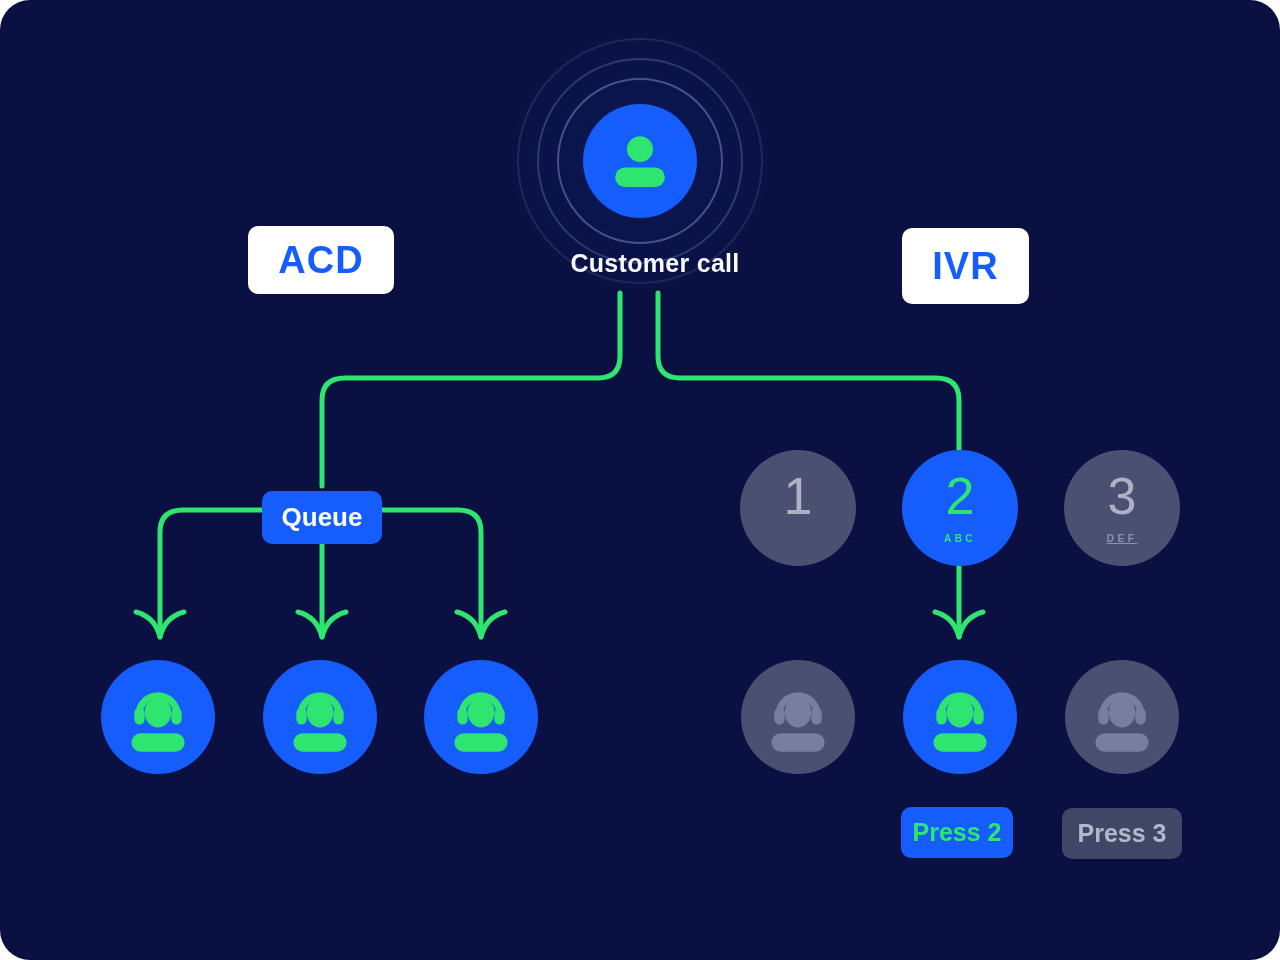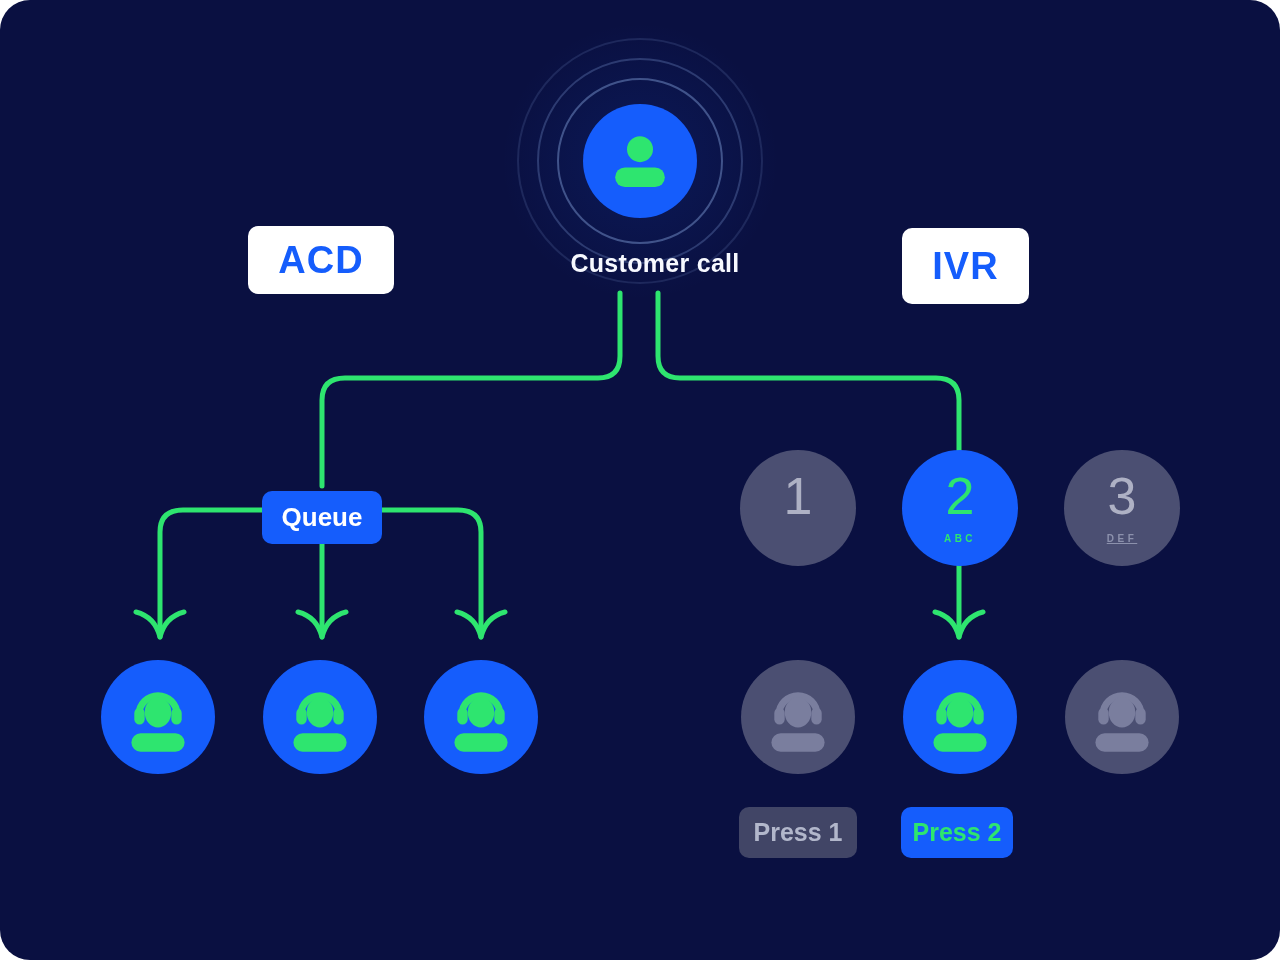--- a/index.html
+++ b/index.html
@@ -170,16 +170,16 @@
   <div class="agent dim b3">
     <svg width="74" height="74" viewBox="0 0 64 64">
       <path d="M15.5 30 a16.5 16.5 0 0 1 33 0" fill="none" stroke="currentColor" stroke-width="6" stroke-linecap="round"></path>
       <rect x="11.5" y="24" width="9" height="14.5" rx="4.5" fill="currentColor"></rect>
       <rect x="43.5" y="24" width="9" height="14.5" rx="4.5" fill="currentColor"></rect>
       <ellipse cx="32" cy="28" rx="11.5" ry="13" fill="currentColor"></ellipse>
       <rect x="9" y="46" width="46" height="16" rx="8" fill="currentColor"></rect>
     </svg>
   </div>
 
-  <div class="press dim p1">Press 1</div>
   <div class="press active p2">Press 2</div>
+  <div class="press dim p3">Press 3</div>
 
 </div>
 
 </body></html>

